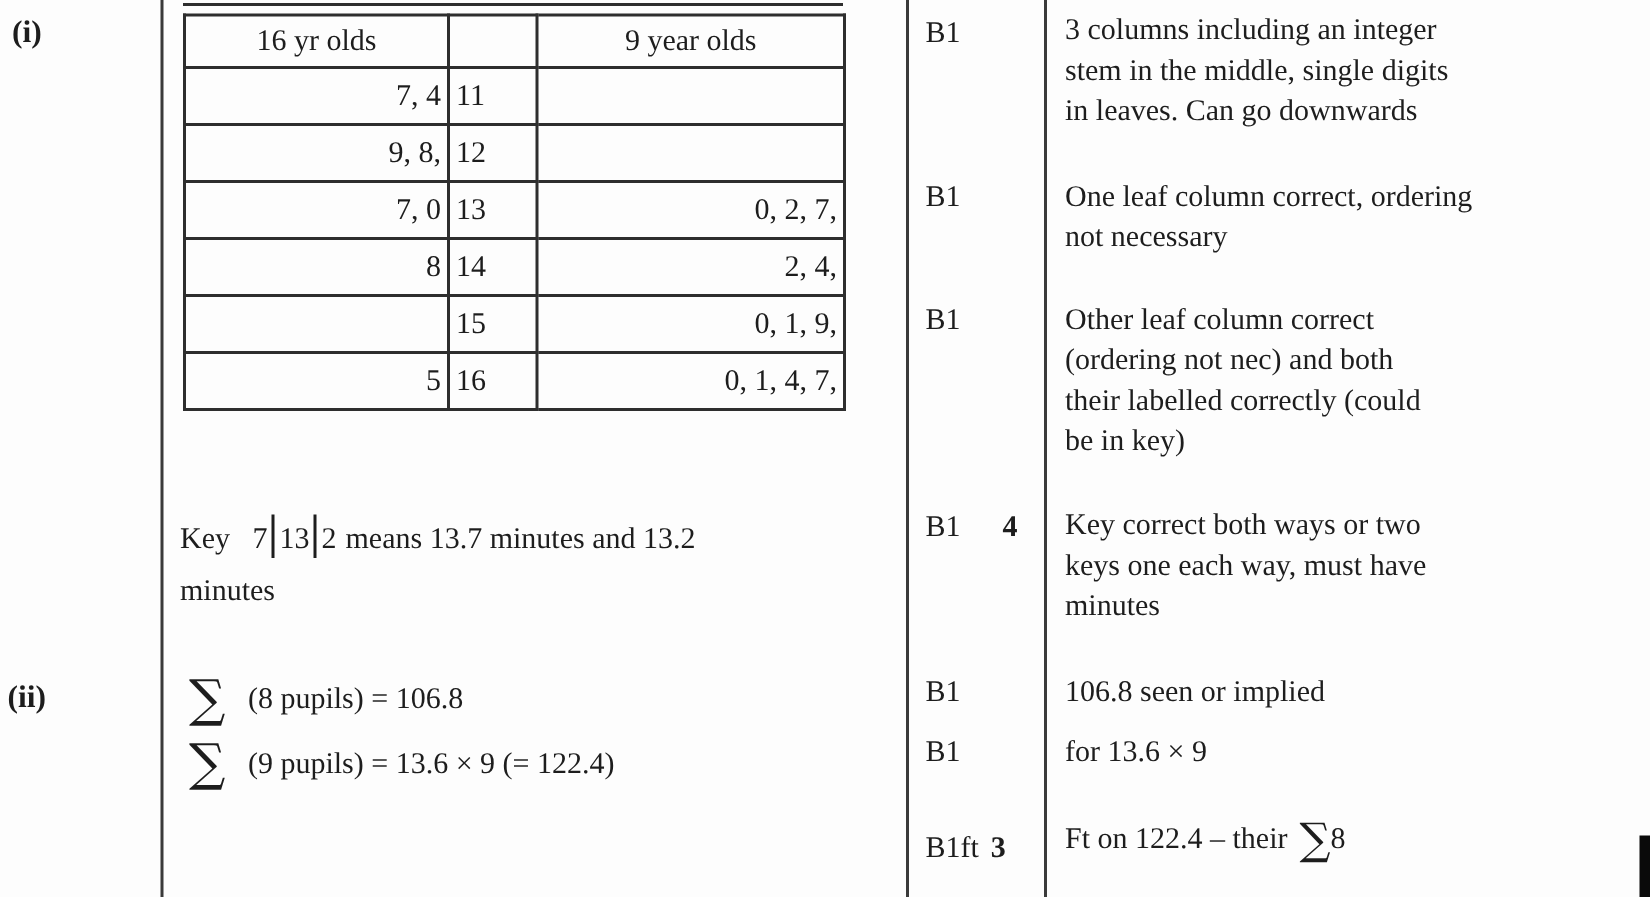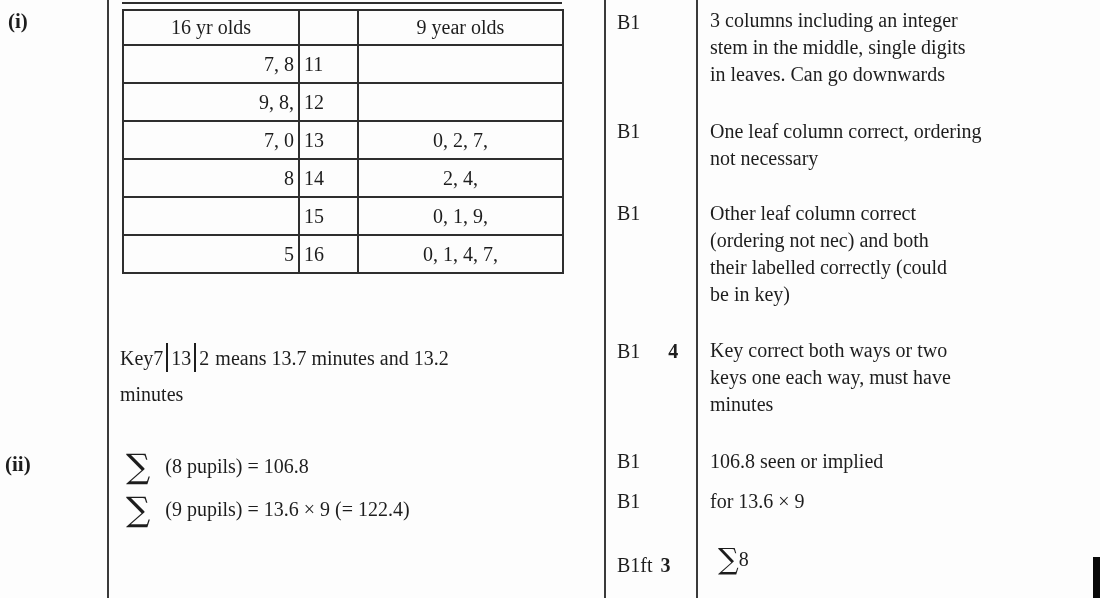--- a/index.html
+++ b/index.html
@@ -26,24 +26,24 @@
     position: absolute; left: 122px; top: 9px;
     border-collapse: collapse; table-layout: fixed; font-size: 20px;
   }
   table.stemleaf th, table.stemleaf td {
     border: 2px solid #2e2e2e; font-weight: normal; padding: 4px; overflow: hidden;
   }
   table.stemleaf th { height: 25px; text-align: center; }
   table.stemleaf td { height: 28px; }
   td.c-left  { text-align: right; padding-right: 36px; }
   td.c-stem  { text-align: left;  padding-left: 8px; }
-  td.c-right { text-align: center;  padding-left: 9px; }
+  td.c-right { text-align: right;  padding-left: 9px; }
 
   .keyline  { position: absolute; left: 120px; top: 343px; font-size: 20px; white-space: nowrap; }
-  .keyline .klabel { }
+  .keyline .klabel { margin-right: 15px; }
   .kbar { display: inline-block; width: 2px; height: 29px; background: #1d1d1d; vertical-align: -7px; margin: 0 3px; }
   .krest { margin-left: 6px; }
   .keyline2 { position: absolute; left: 120px; top: 383px; font-size: 20px; }
 
   .sum { position: absolute; left: 126px; display: flex; align-items: center; font-size: 20px; white-space: nowrap; }
   .sum-1 { top: 449px; }
   .sum-2 { top: 492px; }
   .sigma { font-family: "DejaVu Serif", "DejaVu Sans", serif; font-size: 34px; line-height: 1; margin-right: 15px; }
   .answer { position: absolute; left: 120px; top: 554px; font-size: 20px; white-space: nowrap; }
 
@@ -81,21 +81,21 @@
         <col style="width:59px">
         <col style="width:205px">
       </colgroup>
     <tbody>
         <tr>
       <th>16 yr olds</th>
       <th></th>
       <th>9 year olds</th>
     </tr>
     <tr>
-      <td class="c-left">7, 8</td>
+      <td class="c-left">7, 4</td>
       <td class="c-stem">11</td>
       <td class="c-right"></td>
     </tr>
     <tr>
       <td class="c-left">9, 8,</td>
       <td class="c-stem">12</td>
       <td class="c-right"></td>
     </tr>
     <tr>
       <td class="c-left">7, 0</td>
@@ -162,19 +162,20 @@
     <div>keys one each way, must have</div>
     <div>minutes</div>
   </div>
   <div class="comment comment-5">
     <div>106.8 seen or implied</div>
   </div>
   <div class="comment comment-6">
     <div>for 13.6 × 9</div>
   </div>
   <div class="comment comment-7">
+    <span>Ft on 122.4 – their</span>
     <span class="sigma-sm">∑</span>
     <span>8</span>
   </div>
 
   <div class="cursor"></div>
 
 </div>
 
 </body></html>

